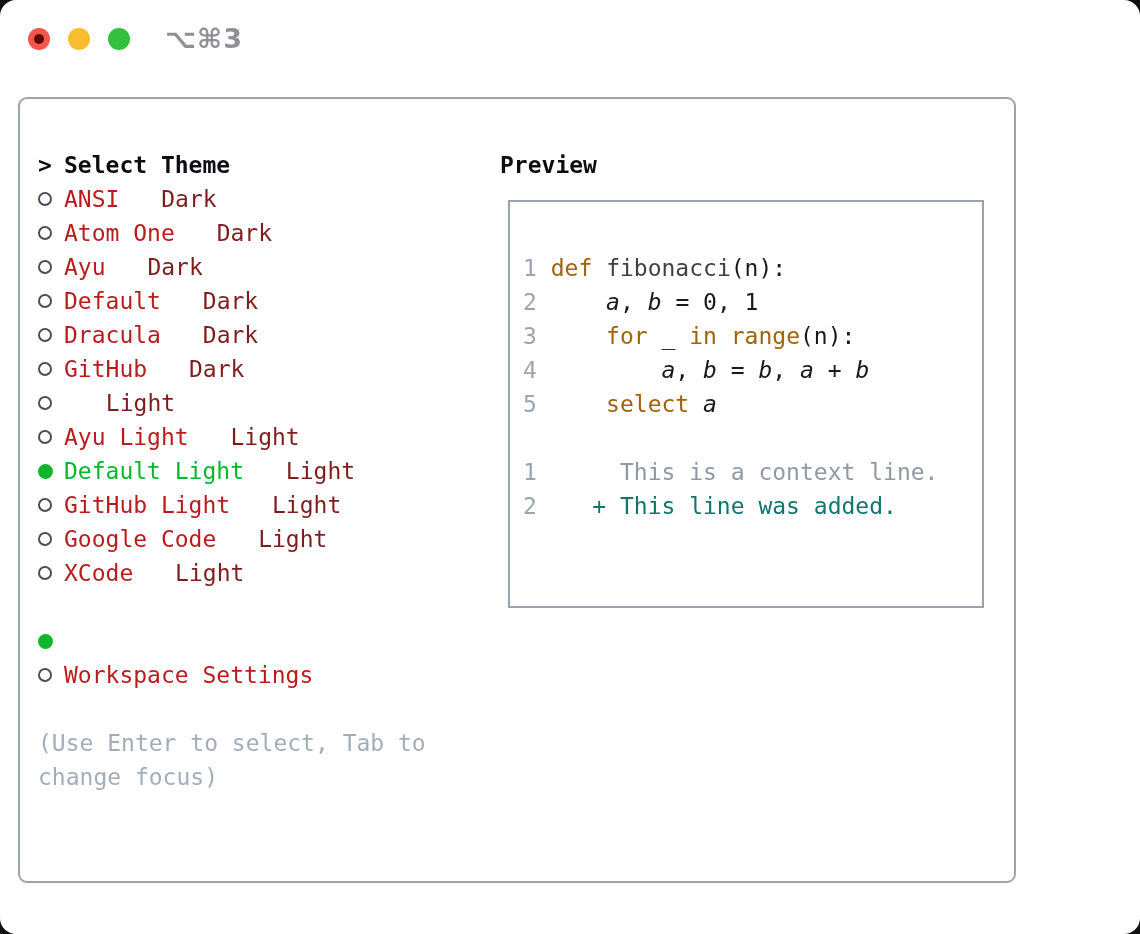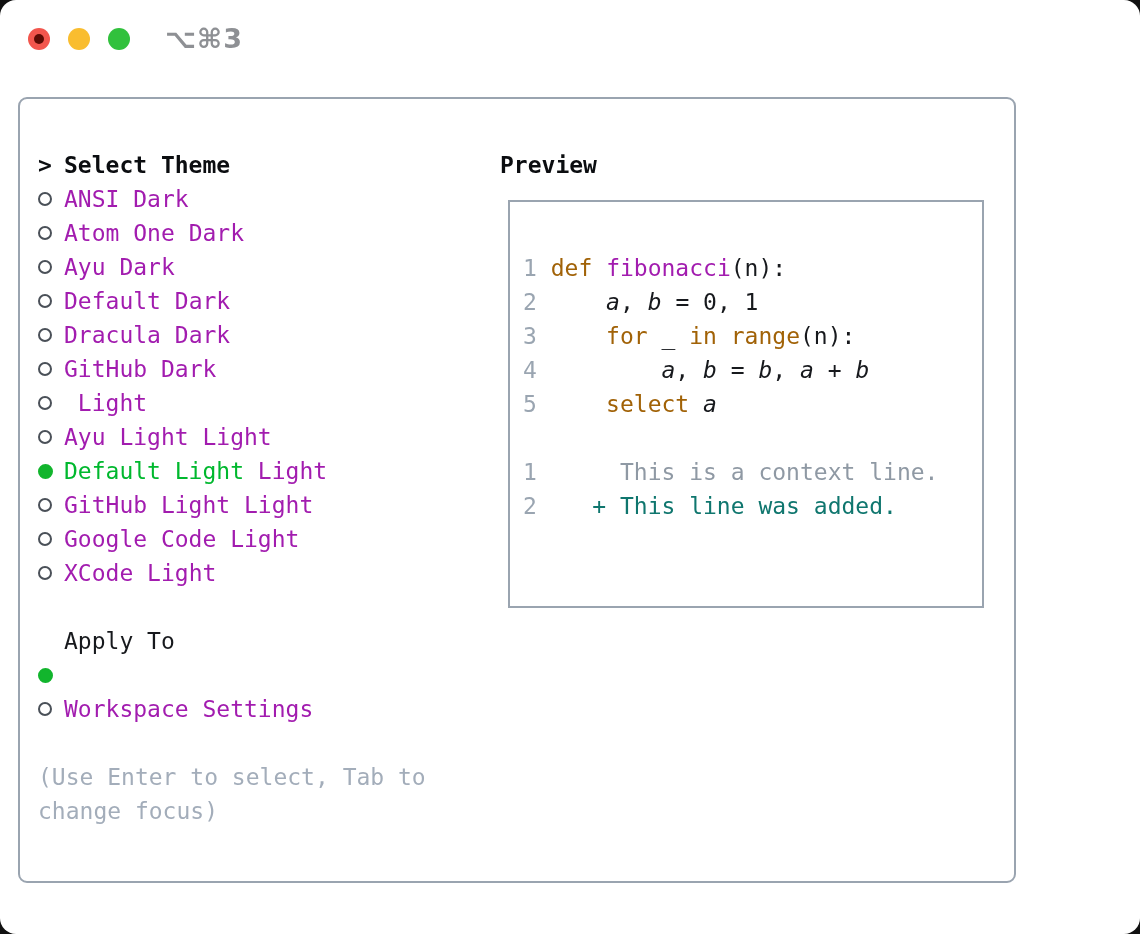--- a/index.html
+++ b/index.html
@@ -27,40 +27,40 @@
     border:2px solid #9aa4b0;border-radius:9px;background:#fff;
   }
   
   .list{position:absolute;left:18px;top:49px;font-size:23px;line-height:34px;}
   .row{display:flex;align-items:center;height:34px;white-space:pre;}
   .mk{width:26px;display:flex;align-items:center;flex:none;}
   .prompt{font-weight:bold;color:#0c0e11;font-size:23px;}
   .radio{width:14px;height:14px;border:2.5px solid #4a5058;border-radius:50%;box-sizing:border-box;}
   .radio.on{width:15px;height:15px;background:#12b52d;border-color:#12b52d;}
   .hd{font-weight:bold;color:#0b0d10;text-align:right;}
-  .nm{color:#a21caf;}
+  .nm{color:#b91c1c;}
   .nm.sel{color:#00b82e;}
-  .vr{color:#a21caf;}
+  .vr{color:#7f1d1d;margin-left:28px;}
   .sub{color:#17191d;}
   .muted{color:#a3adba;}
   
   .preview-label{
     position:absolute;left:480px;top:49px;height:34px;line-height:34px;
     font-size:23px;font-weight:bold;color:#0b0d10;white-space:pre;
   }
   .pbox{
     position:absolute;left:488px;top:101px;width:476px;height:408px;
     border:2px solid #9aa4b0;background:#fff;box-sizing:border-box;
   }
   .code{position:absolute;left:13px;top:49px;font-size:23px;line-height:34px;}
   .cline{height:34px;white-space:pre;}
   .sg-n{color:#9aa5b1;}
   .sg-p{color:#17191d;}
   .sg-k{color:#a16207;}
-  .sg-f{color:#a21caf;text-align:right;}
+  .sg-f{color:#404040;text-align:right;}
   .sg-v{color:#17191d;font-style:italic;}
   .sg-c{color:#8f99a4;}
   .sg-d{color:#c43a28;}
   .sg-a{color:#0f766e;}
 </style>
 </head>
 <body>
 
 <div class="screen">
 
@@ -87,23 +87,20 @@
           <div class="row"><span class="mk"><span class="radio"></span></span><span class="nm">Dracula</span><span class="vr"> Dark</span></div>
           <div class="row"><span class="mk"><span class="radio"></span></span><span class="nm">GitHub</span><span class="vr"> Dark</span></div>
           <div class="row"><span class="mk"><span class="radio"></span></span><span class="vr"> Light</span></div>
           <div class="row"><span class="mk"><span class="radio"></span></span><span class="nm">Ayu Light</span><span class="vr"> Light</span></div>
           <div class="row"><span class="mk"><span class="radio on"></span></span><span class="nm sel">Default Light</span><span class="vr"> Light</span></div>
           <div class="row"><span class="mk"><span class="radio"></span></span><span class="nm">GitHub Light</span><span class="vr"> Light</span></div>
           <div class="row"><span class="mk"><span class="radio"></span></span><span class="nm">Google Code</span><span class="vr"> Light</span></div>
           <div class="row"><span class="mk"><span class="radio"></span></span><span class="nm">XCode</span><span class="vr"> Light</span></div>
         </div>
       <div class="row"></div>
-      <div class="row">
-        <span class="mk"></span><span class="sub">Apply To</span>
-      </div>
       <div id="apply-rows">
           <div class="row"><span class="mk"><span class="radio on"></span></span></div>
           <div class="row"><span class="mk"><span class="radio"></span></span><span class="nm">Workspace Settings</span></div>
         </div>
       <div class="row"></div>
       <div class="row">
         <span class="muted">(Use Enter to select, Tab to</span>
       </div>
       <div class="row">
         <span class="muted">change focus)</span>

